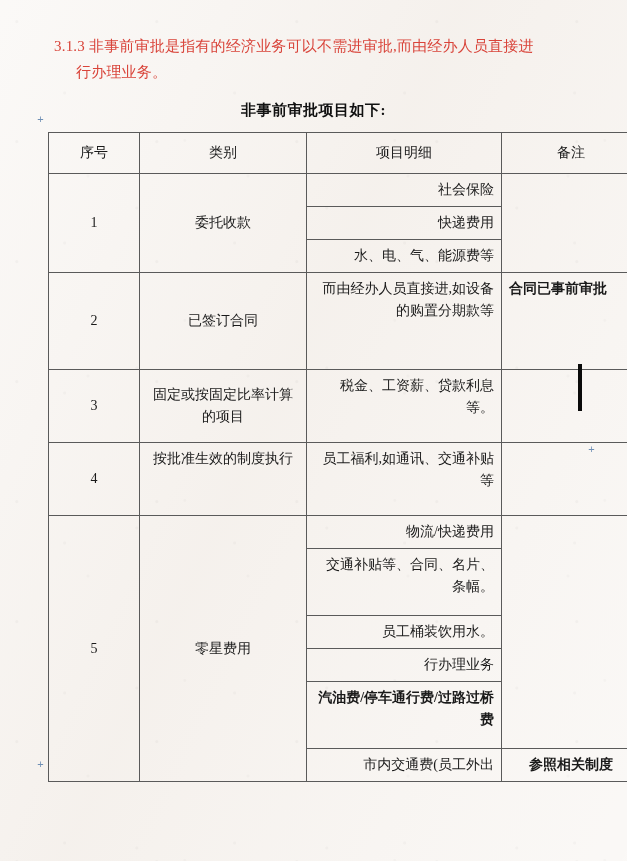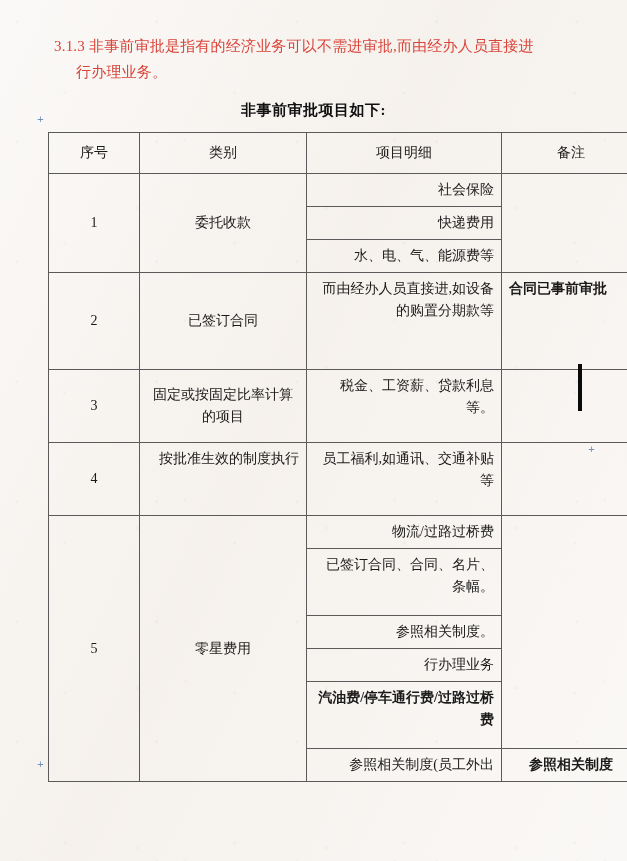--- a/index.html
+++ b/index.html
@@ -170,45 +170,45 @@
 
         <tr>
           <td class="c-no">3</td>
           <td class="c-cat" style="height:62px;">固定或按固定比率计算的项目</td>
           <td class="c-detail" style="vertical-align:top;">税金、工资薪、贷款利息等。</td>
           <td class="c-remark"></td>
         </tr>
 
         <tr>
           <td class="c-no">4</td>
-          <td class="c-cat" style="height:62px;vertical-align:top;text-align:right;">按批准生效的制度执行</td>
+          <td class="c-cat" style="height:62px;vertical-align:top;text-align:center;">按批准生效的制度执行</td>
           <td class="c-detail" style="vertical-align:top;margin-top:19px;">员工福利,如通讯、交通补贴等</td>
           <td class="c-remark"></td>
         </tr>
 
         <tr class="rowh">
           <td class="c-no" rowspan="6">5</td>
           <td class="c-cat" rowspan="6">零星费用</td>
-          <td class="c-detail">物流/过路过桥费</td>
+          <td class="c-detail">物流/快递费用</td>
           <td class="c-remark" rowspan="5"></td>
         </tr>
         <tr>
-          <td class="c-detail" style="height:56px;vertical-align:top;">已签订合同、合同、名片、条幅。</td>
-        </tr>
-        <tr class="rowh">
-          <td class="c-detail">参照相关制度。</td>
+          <td class="c-detail" style="height:56px;vertical-align:top;">交通补贴等、合同、名片、条幅。</td>
+        </tr>
+        <tr class="rowh">
+          <td class="c-detail">员工桶装饮用水。</td>
         </tr>
         <tr class="rowh">
           <td class="c-detail">行办理业务</td>
         </tr>
         <tr>
           <td class="c-detail" style="height:56px;vertical-align:top;font-weight:bold;">汽油费/停车通行费/过路过桥费</td>
         </tr>
         <tr class="rowh">
-          <td class="c-detail">参照相关制度(员工外出</td>
+          <td class="c-detail">市内交通费(员工外出</td>
           <td class="c-remark bold">参照相关制度</td>
         </tr>
       </tbody>
     </table>
   </div>
 
   <div class="edge-bar"></div>
 
   <div class="handle h-tl"></div>
   <div class="handle h-bl"></div>

